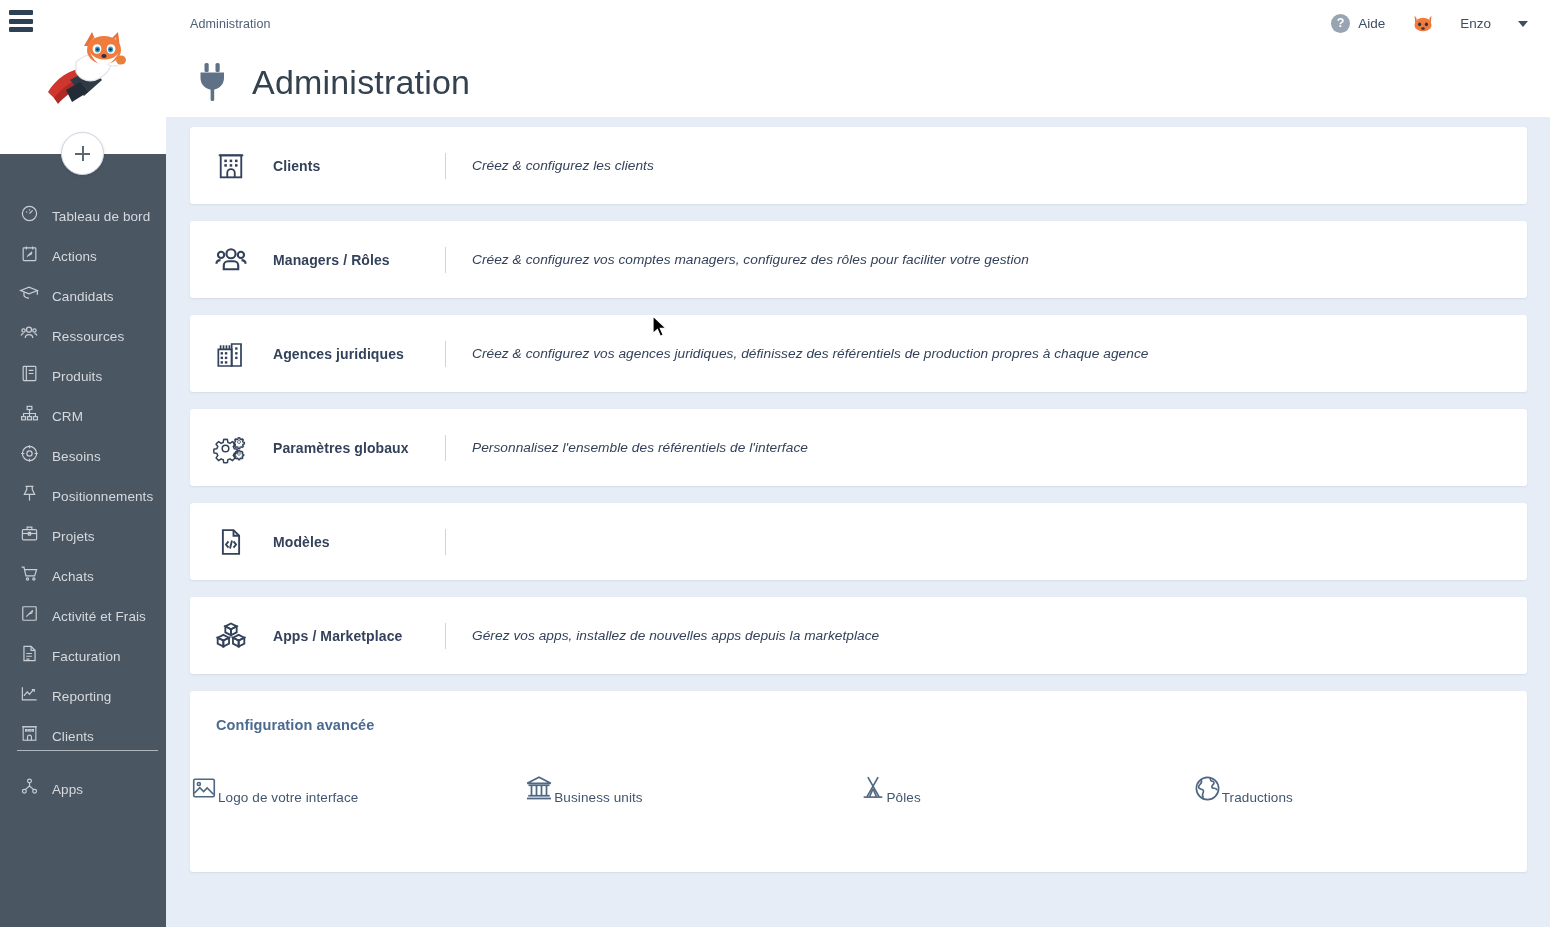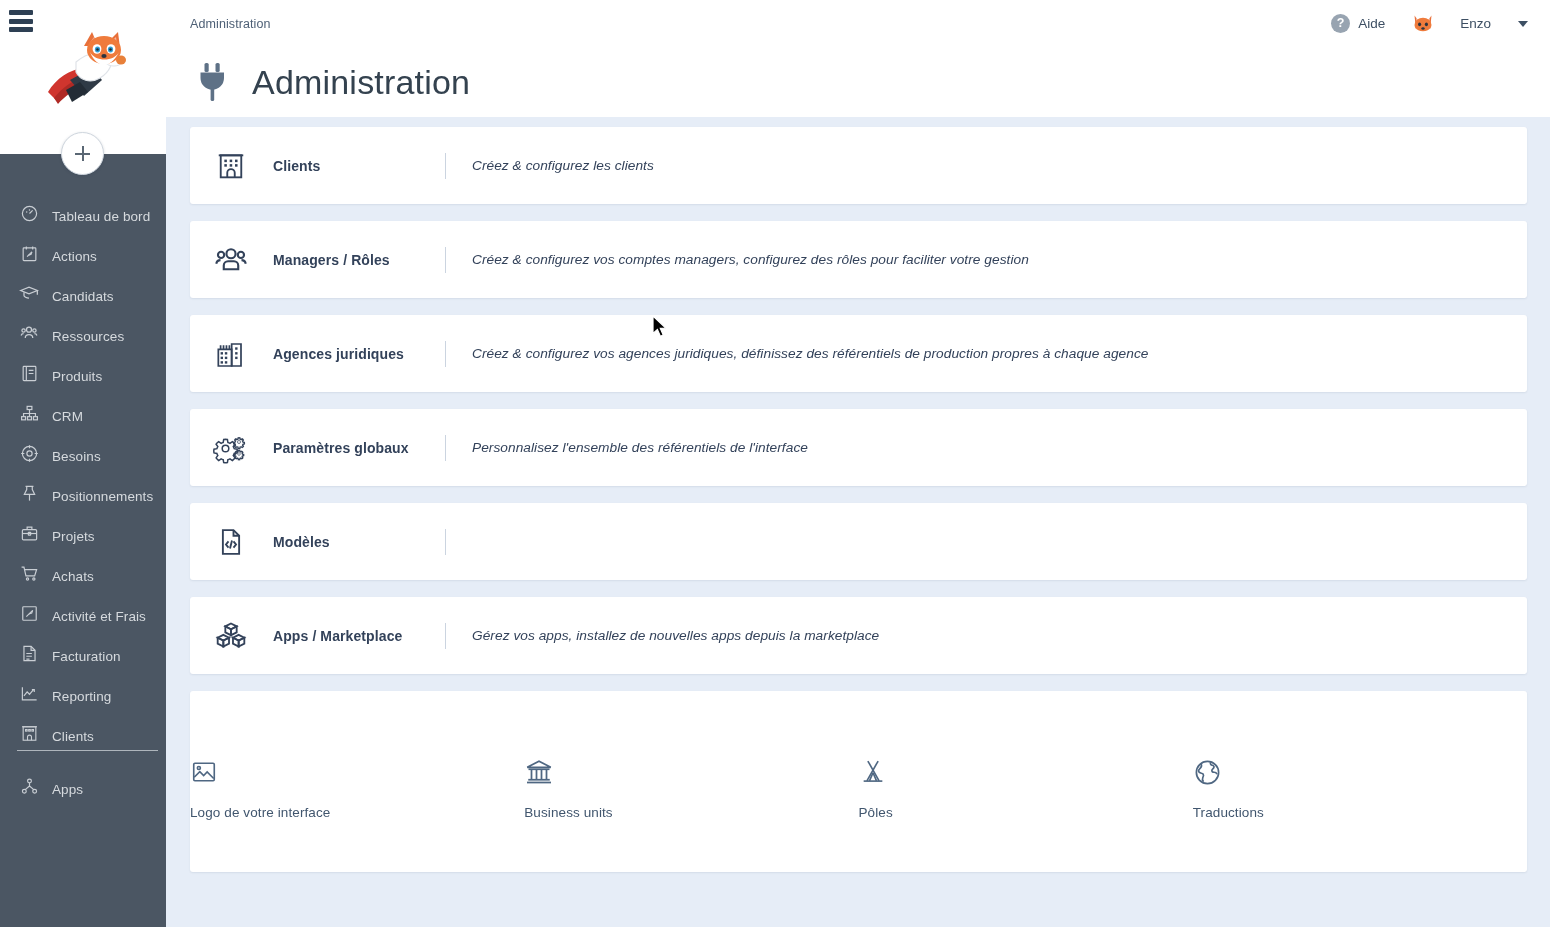--- a/index.html
+++ b/index.html
@@ -190,21 +190,21 @@
   }
   .adv-title {
     font-size: 14.5px; font-weight: bold; color: #4b6a8f;
     padding-left: 26px; letter-spacing: .1px;
   }
   .adv-grid {
     display: flex; margin-top: 38px;
   }
   .adv-item {
     flex: 1 1 25%;
-    display: flex; flex-direction: column; align-items: flex-start;
+    display: flex; flex-direction: row; align-items: flex-end;
     cursor: pointer;
   }
   .adv-item-icon { height: 34px; display:flex; align-items:center; justify-content:center; }
   .adv-item-label {
     margin-top: 16px;
     font-size: 13.5px; color: #41566e; letter-spacing: .1px;
   }
 
   
   .cursor {
@@ -597,20 +597,21 @@
               <path d="M21.4 13.2 V17.4 L17.4 19.4 V15.2 Z"></path>
             </g>
           </svg>
         </span>
         <span class="card-label">Apps / Marketplace</span>
         <span class="card-divider"></span>
         <span class="card-desc">Gérez vos apps, installez de nouvelles apps depuis la marketplace</span>
       </div>
 
       <div class="adv-card">
+        <div class="adv-title">Configuration avancée</div>
         <div class="adv-grid">
 
           <div class="adv-item">
             <span class="adv-item-icon">
               <svg width="28" height="28" viewBox="0 0 24 24" fill="none" stroke="#4f6782" stroke-width="1.4">
                 <rect x="3.2" y="4.5" width="17.6" height="15" rx="1"></rect>
                 <circle cx="7.6" cy="8.6" r="1.3"></circle>
                 <path d="M3.6 16.5l4.8-4.8 3.3 3.3 3-3 5.6 5.6"></path>
               </svg>
             </span>

